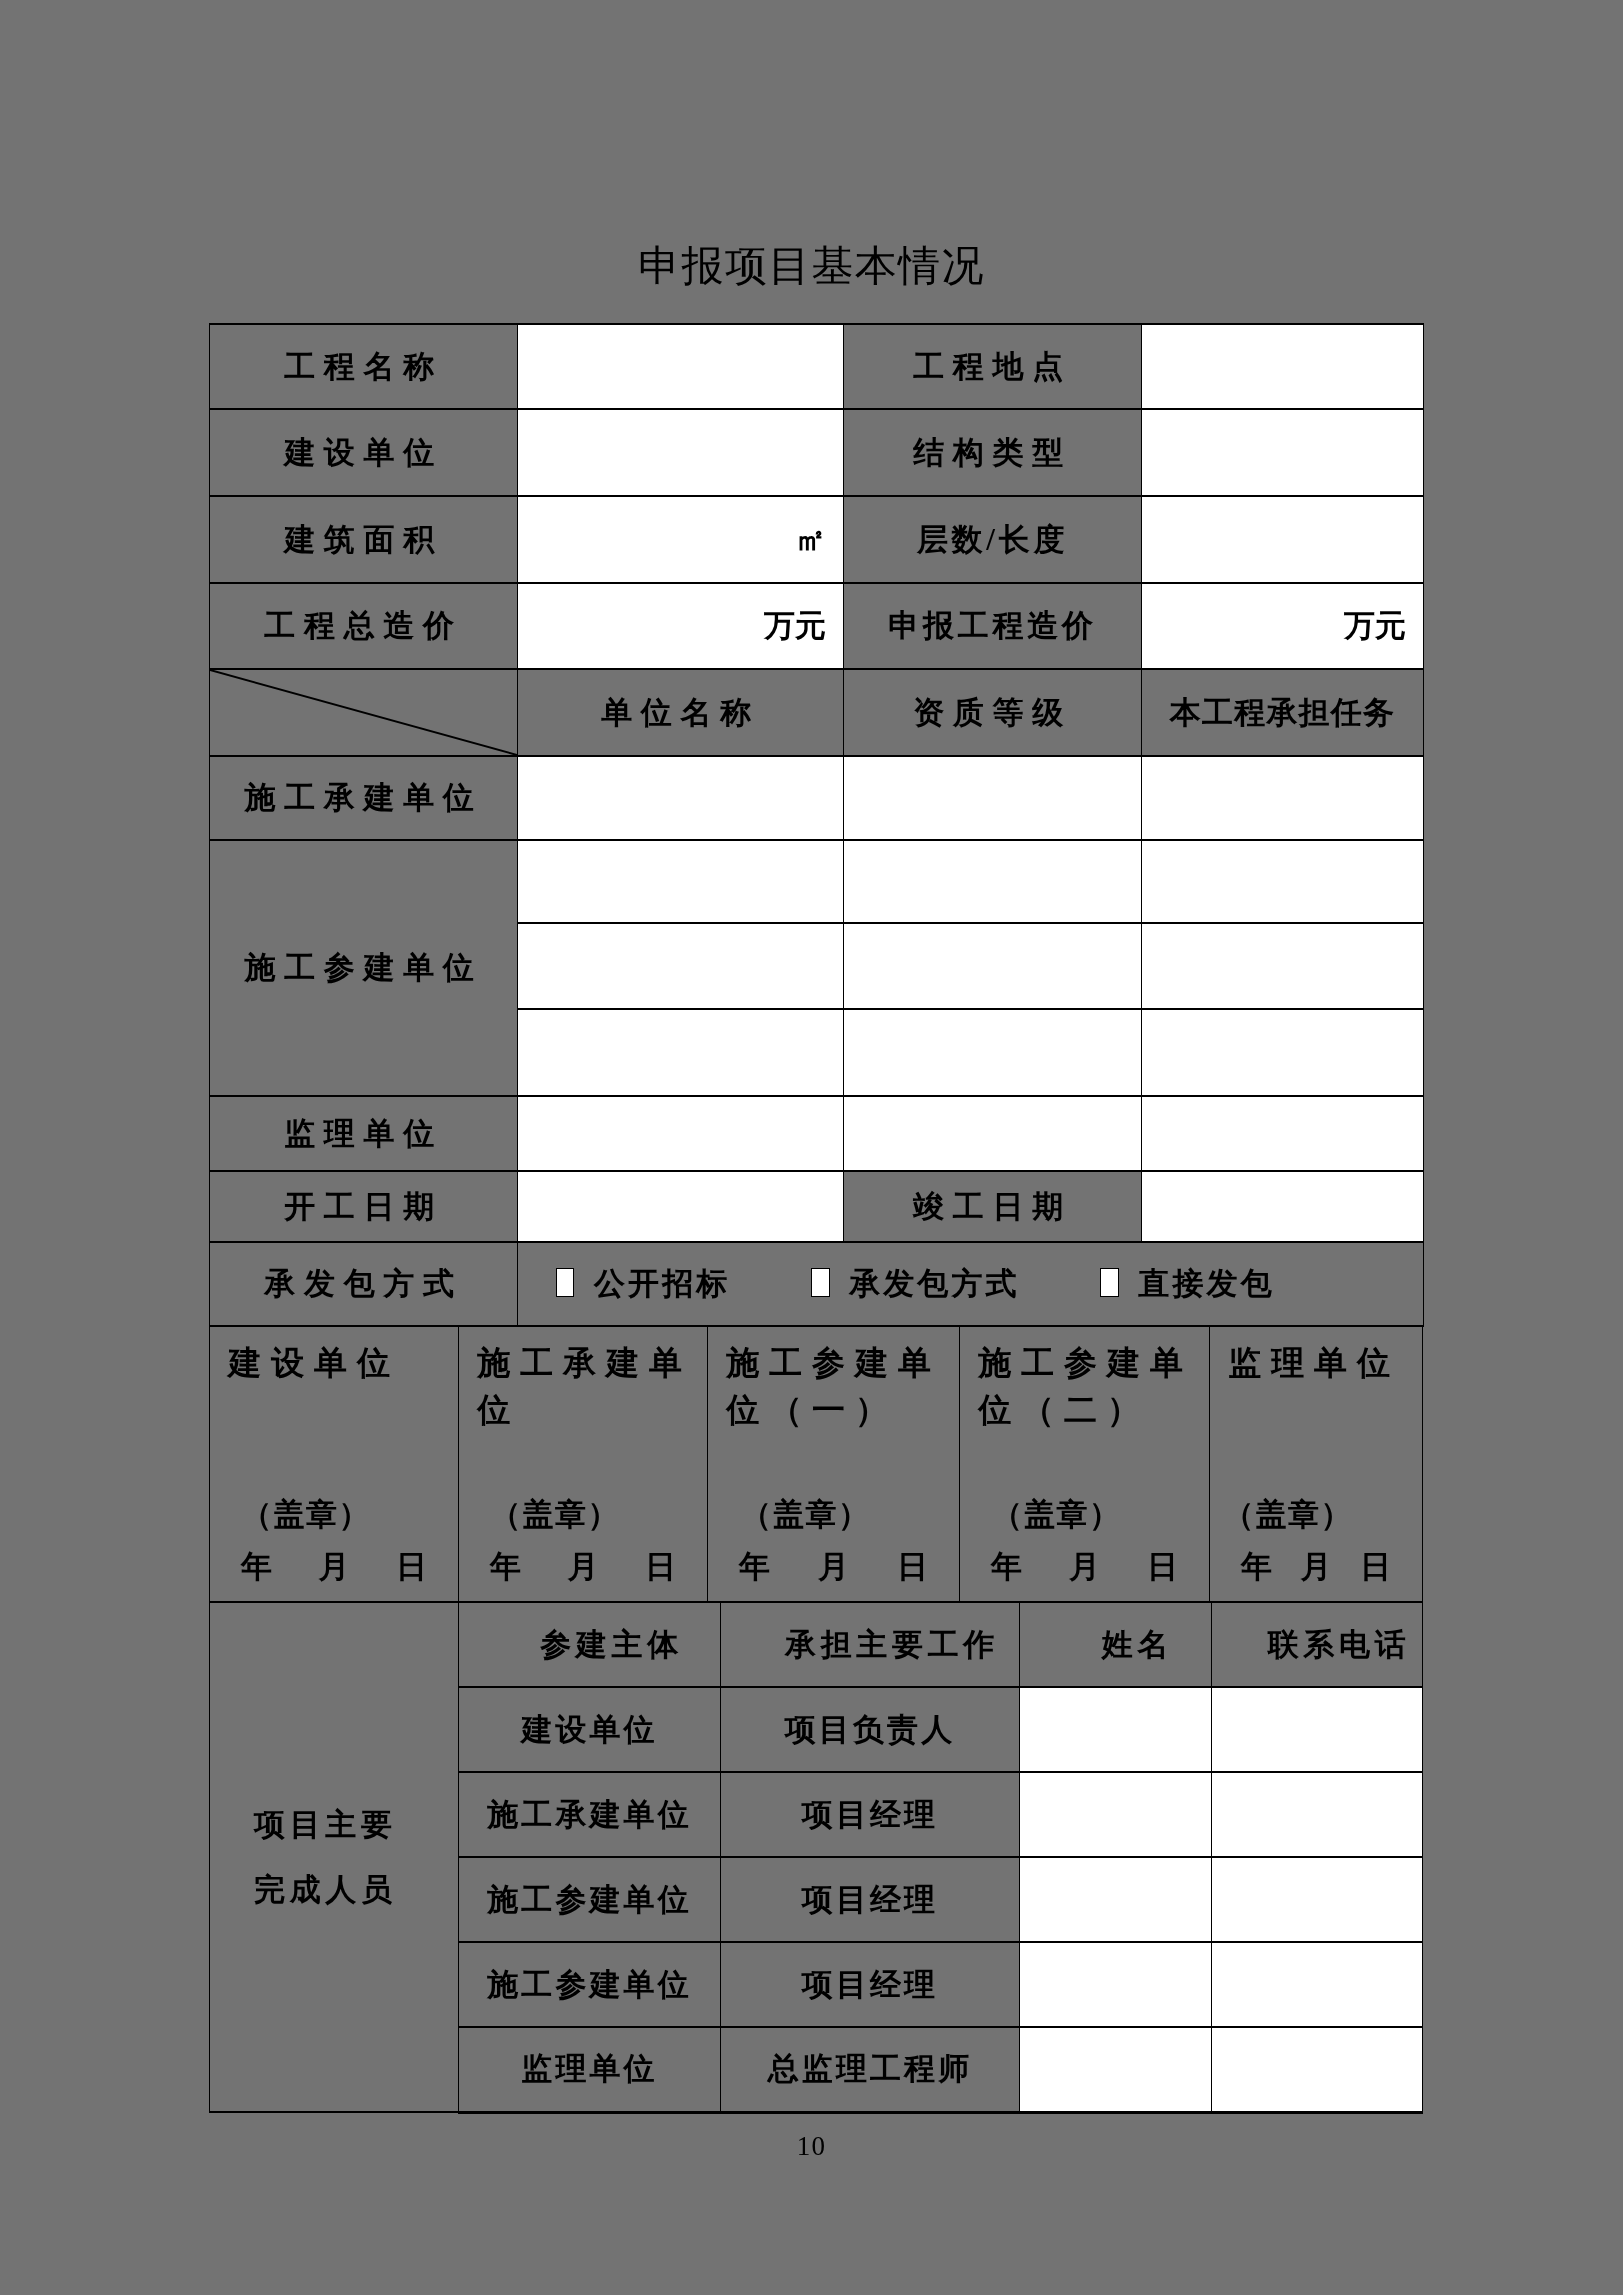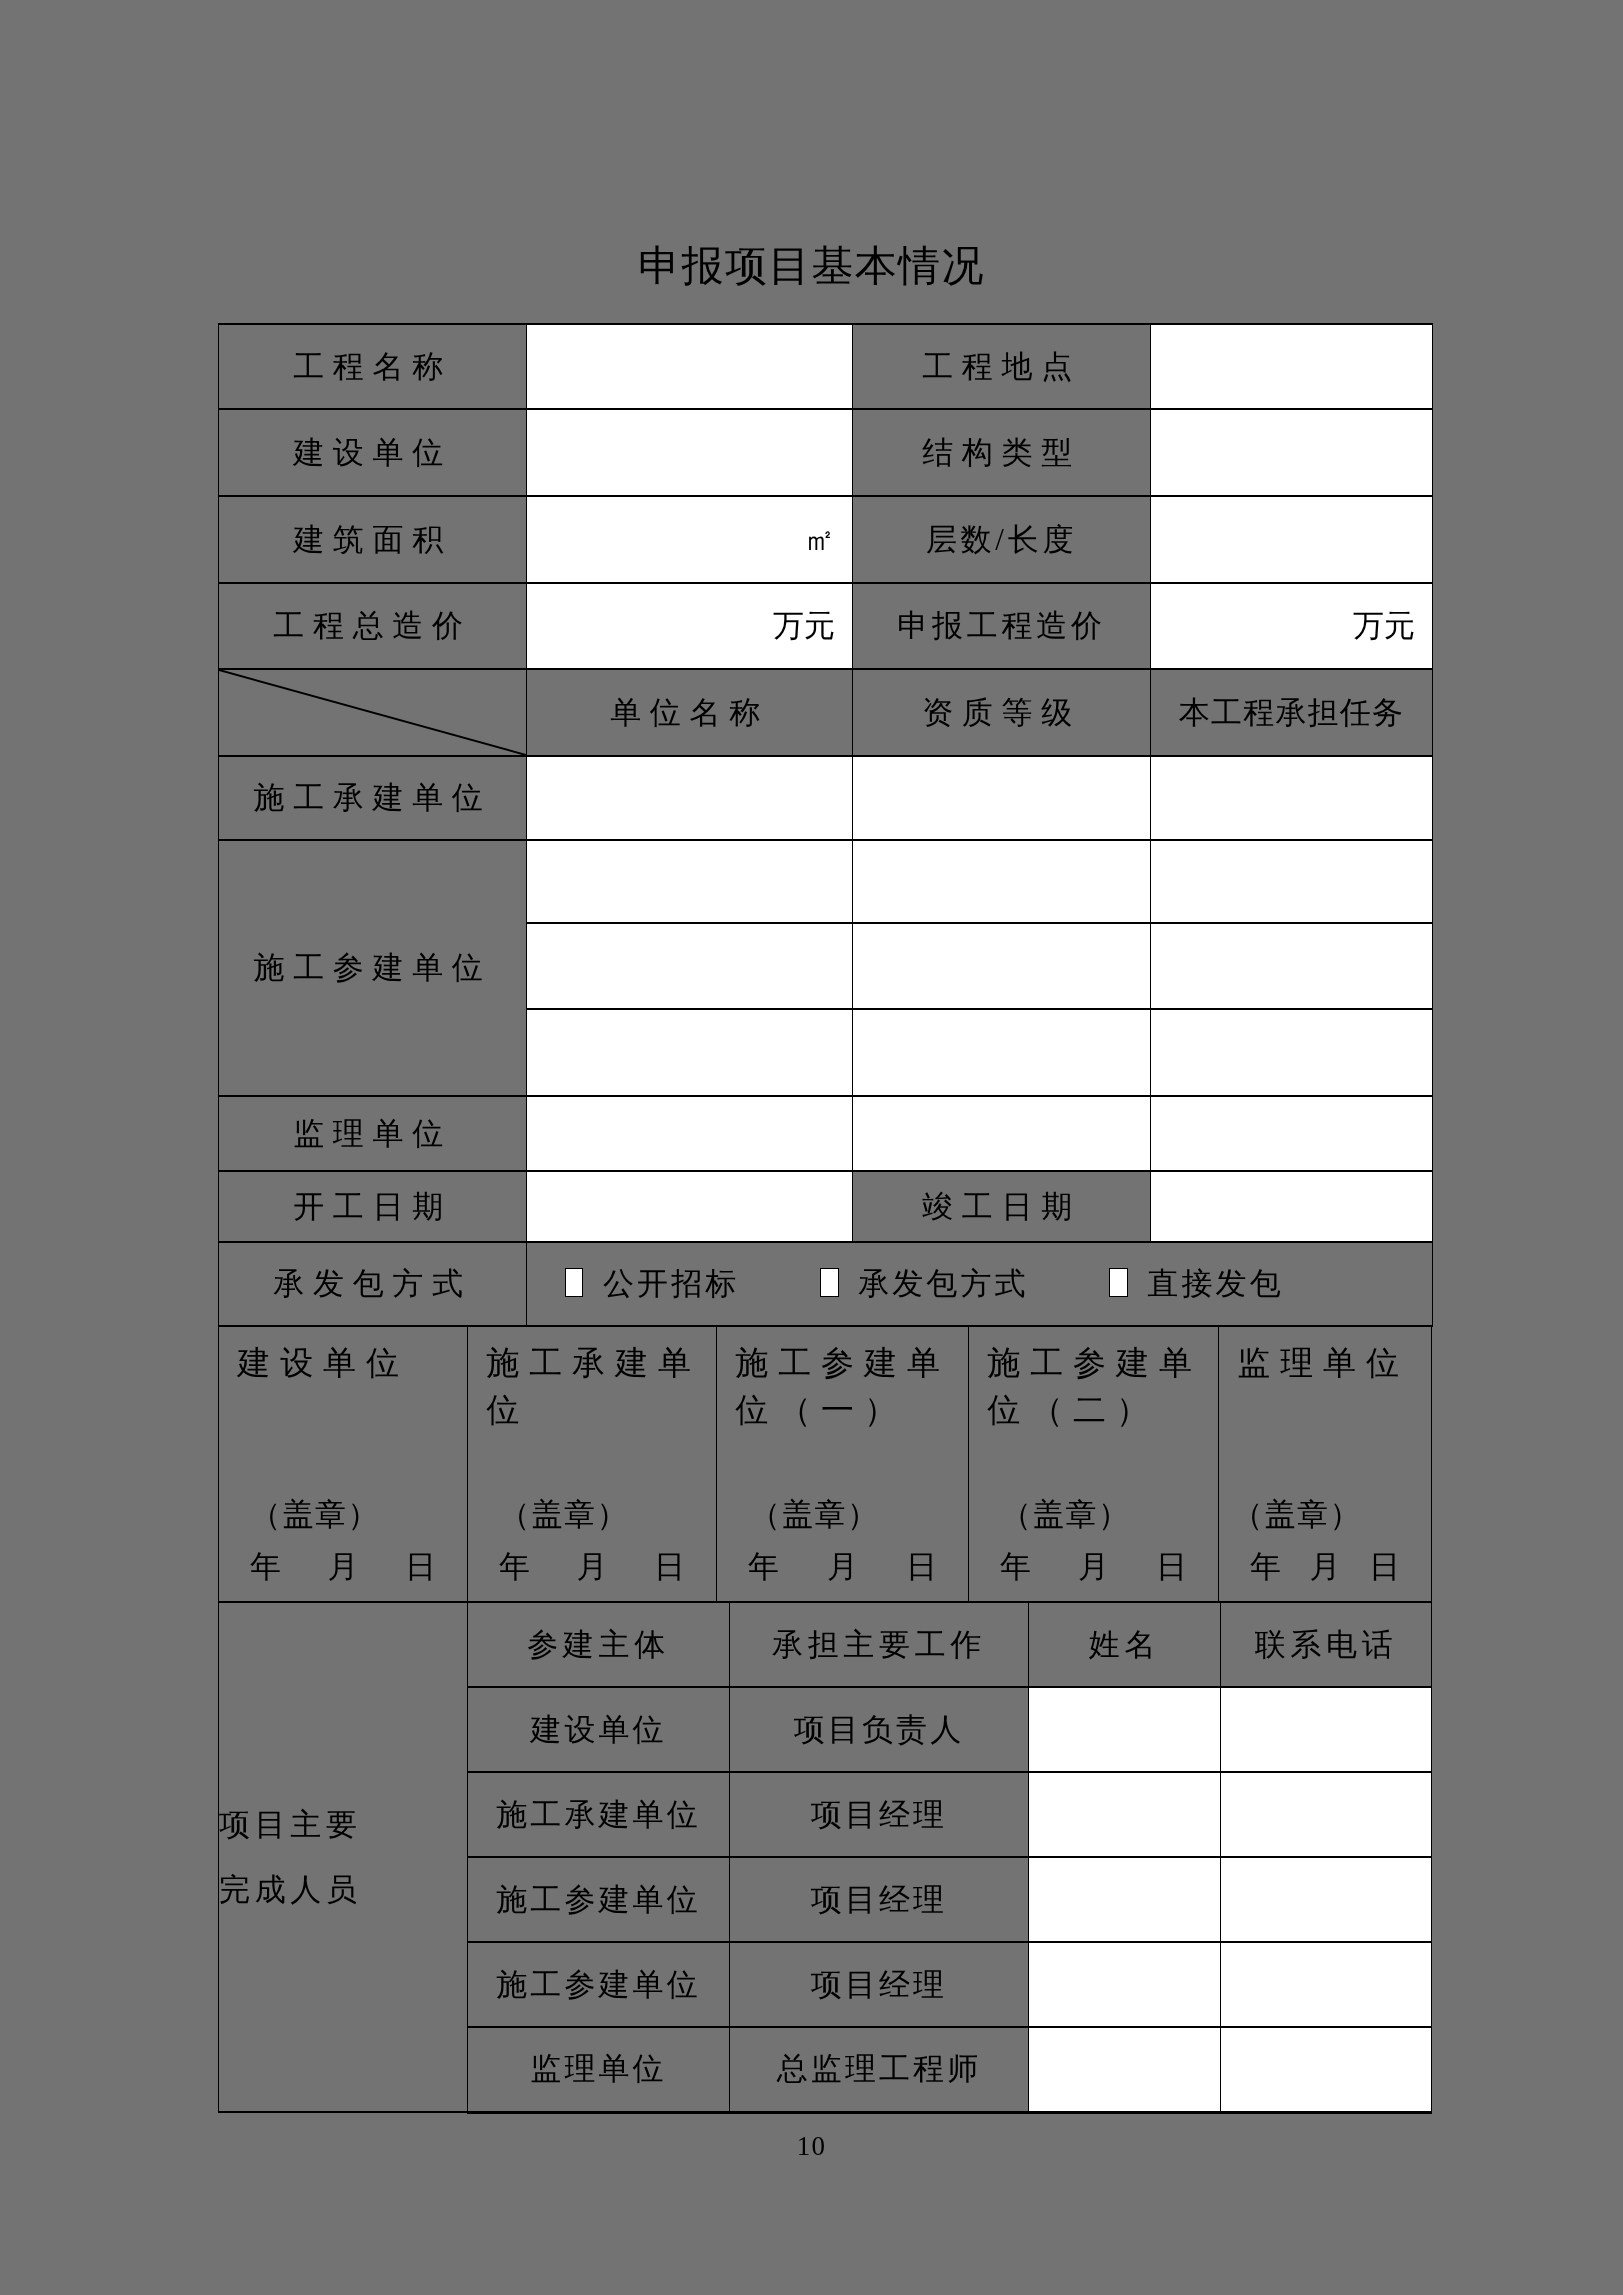--- a/index.html
+++ b/index.html
@@ -13,33 +13,33 @@
   }
   .doc-title{
     position:absolute;
     top:245px;left:0;width:100%;
     text-align:center;
     font-size:42px;
     letter-spacing:1.3px;
     line-height:1;
     white-space:nowrap;
   }
-  .sheet{position:absolute;left:218px;top:323px;width:1214px;}
+  .sheet{position:absolute;left:209px;top:323px;width:1214px;font-weight:bold;}
   table{border-collapse:collapse;table-layout:fixed;width:1214px;}
   td{
     border:1.3px solid #000;
     border-top-width:2px;border-bottom-width:2px;
     padding:0;
     font-size:31px;
     vertical-align:middle;
     overflow:hidden;
   }
   
   .t-sig td{border-top-width:0;}
-  .t-personnel tr:first-child td{border-top-width:0;}
+  .t-personnel tr:first-child td{border-top-width:0;padding-left:44px;}
   .t-personnel tr:last-child td{border-bottom-width:3.3px;}
 
   .label{text-align:center;letter-spacing:0.28em;}
   .label.tight{letter-spacing:0.12em;}
   .label.tightest{letter-spacing:0.04em;}
   .fill{background:#fff;}
   .unit-val{text-align:right;padding-right:17px;}
   .diag-cell{position:relative;}
   .diag-cell svg{position:absolute;left:0;top:0;width:100%;height:100%;display:block;}
 

